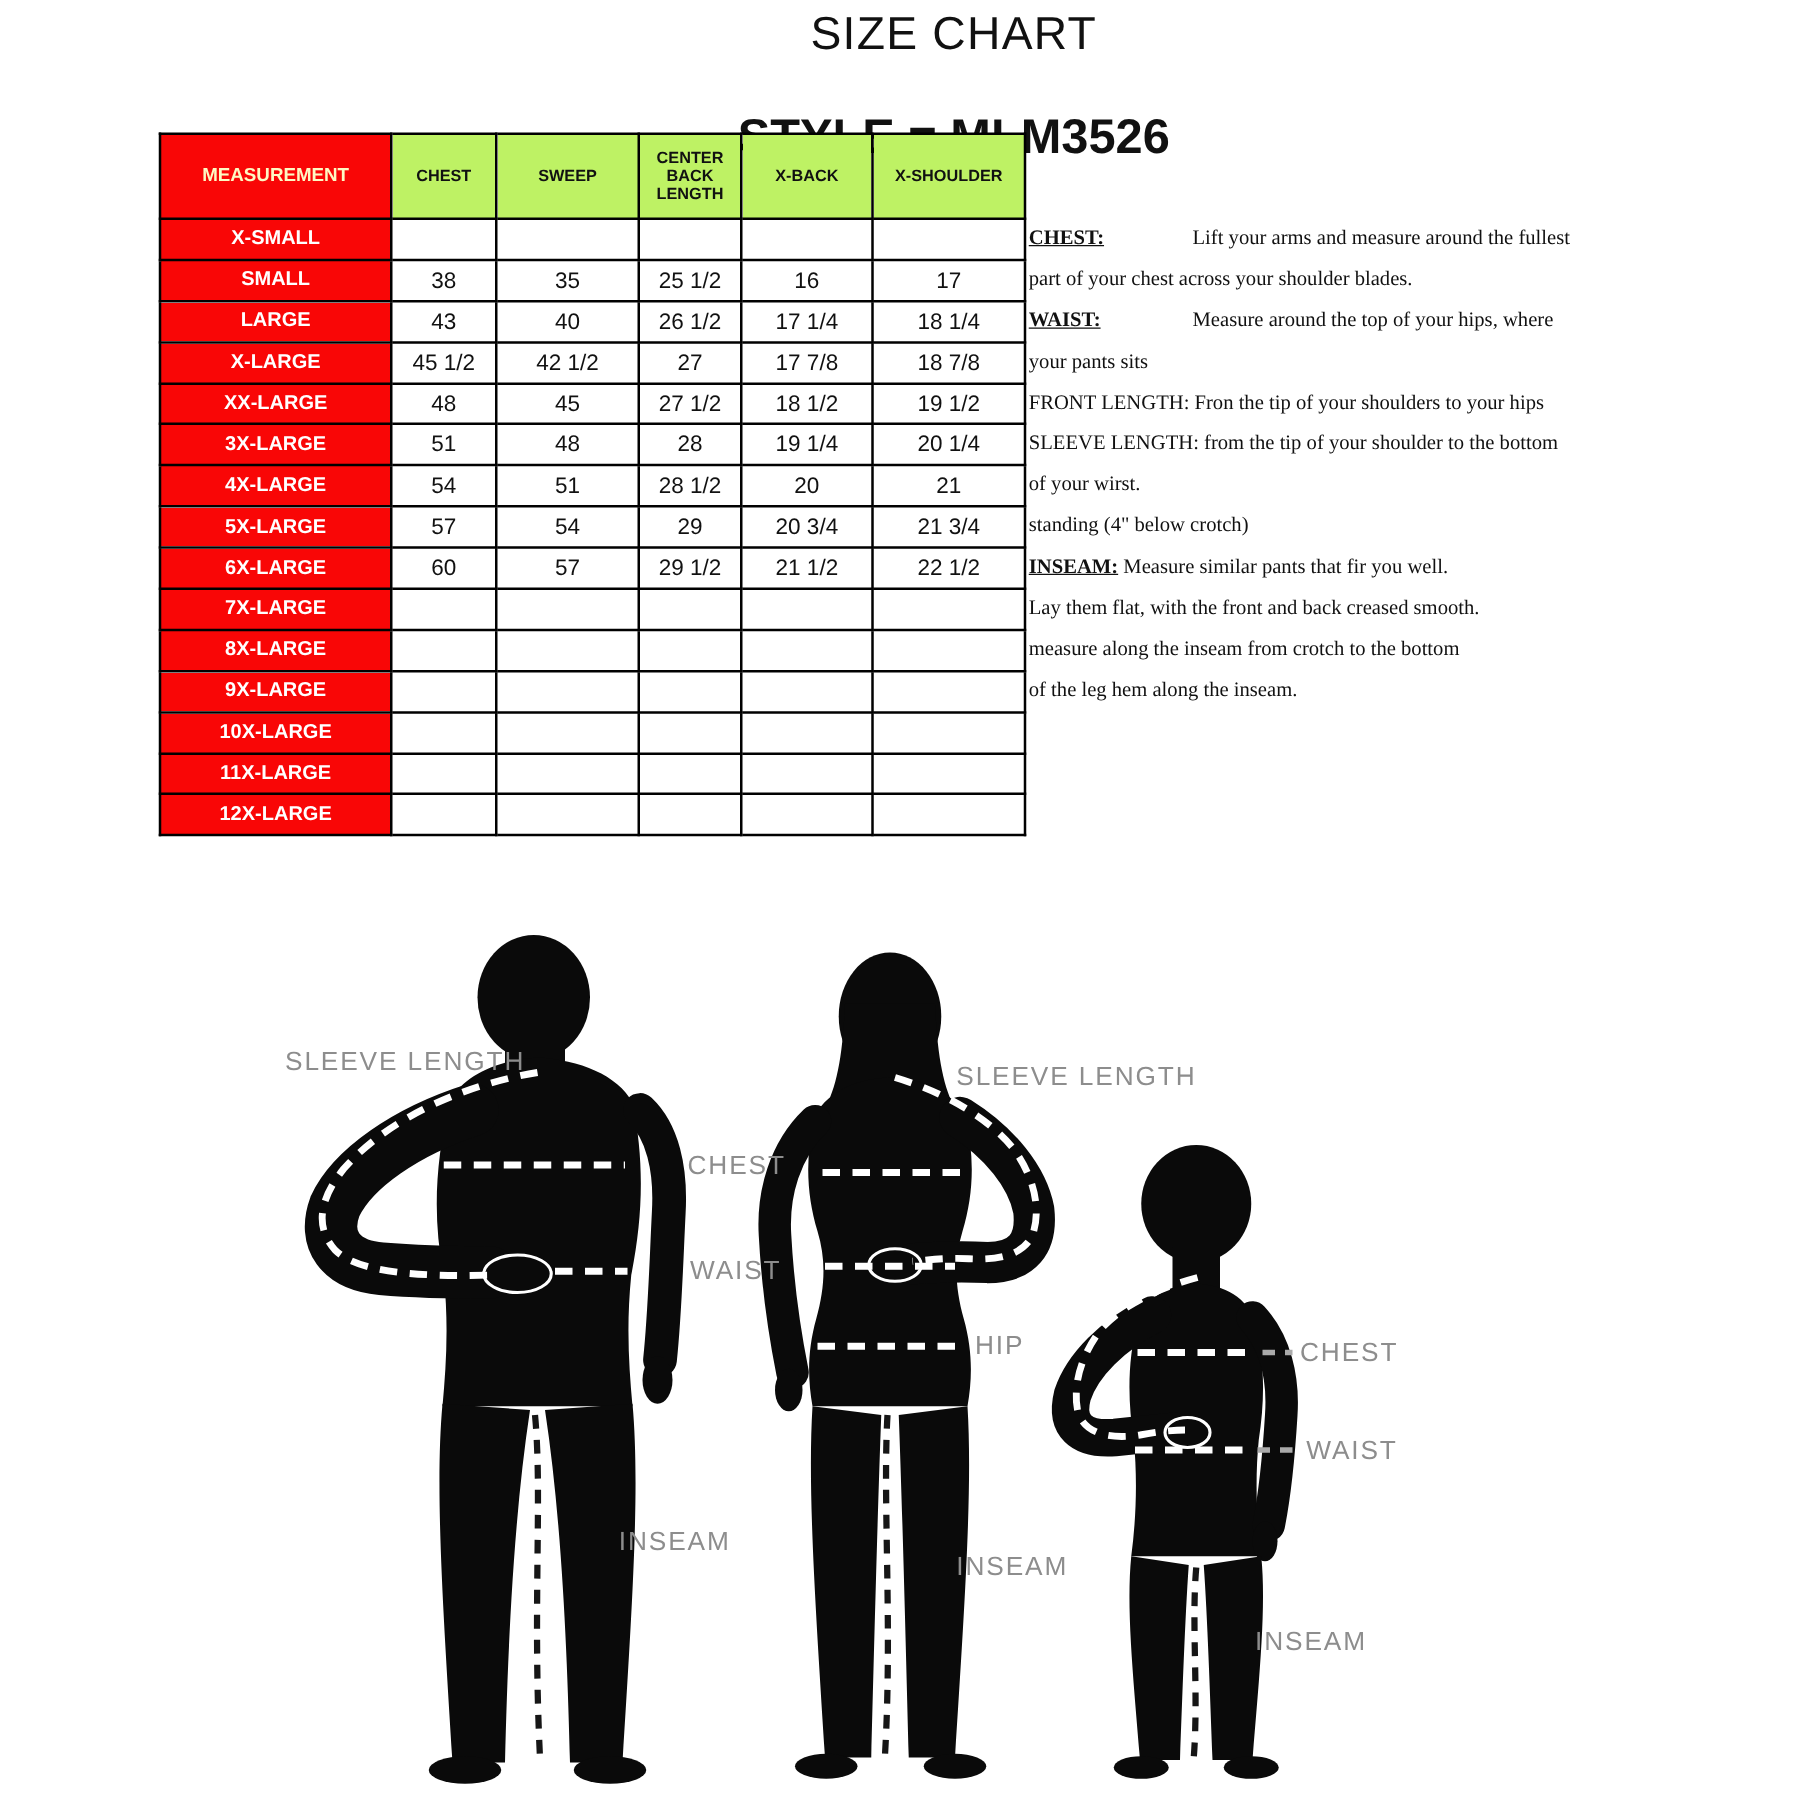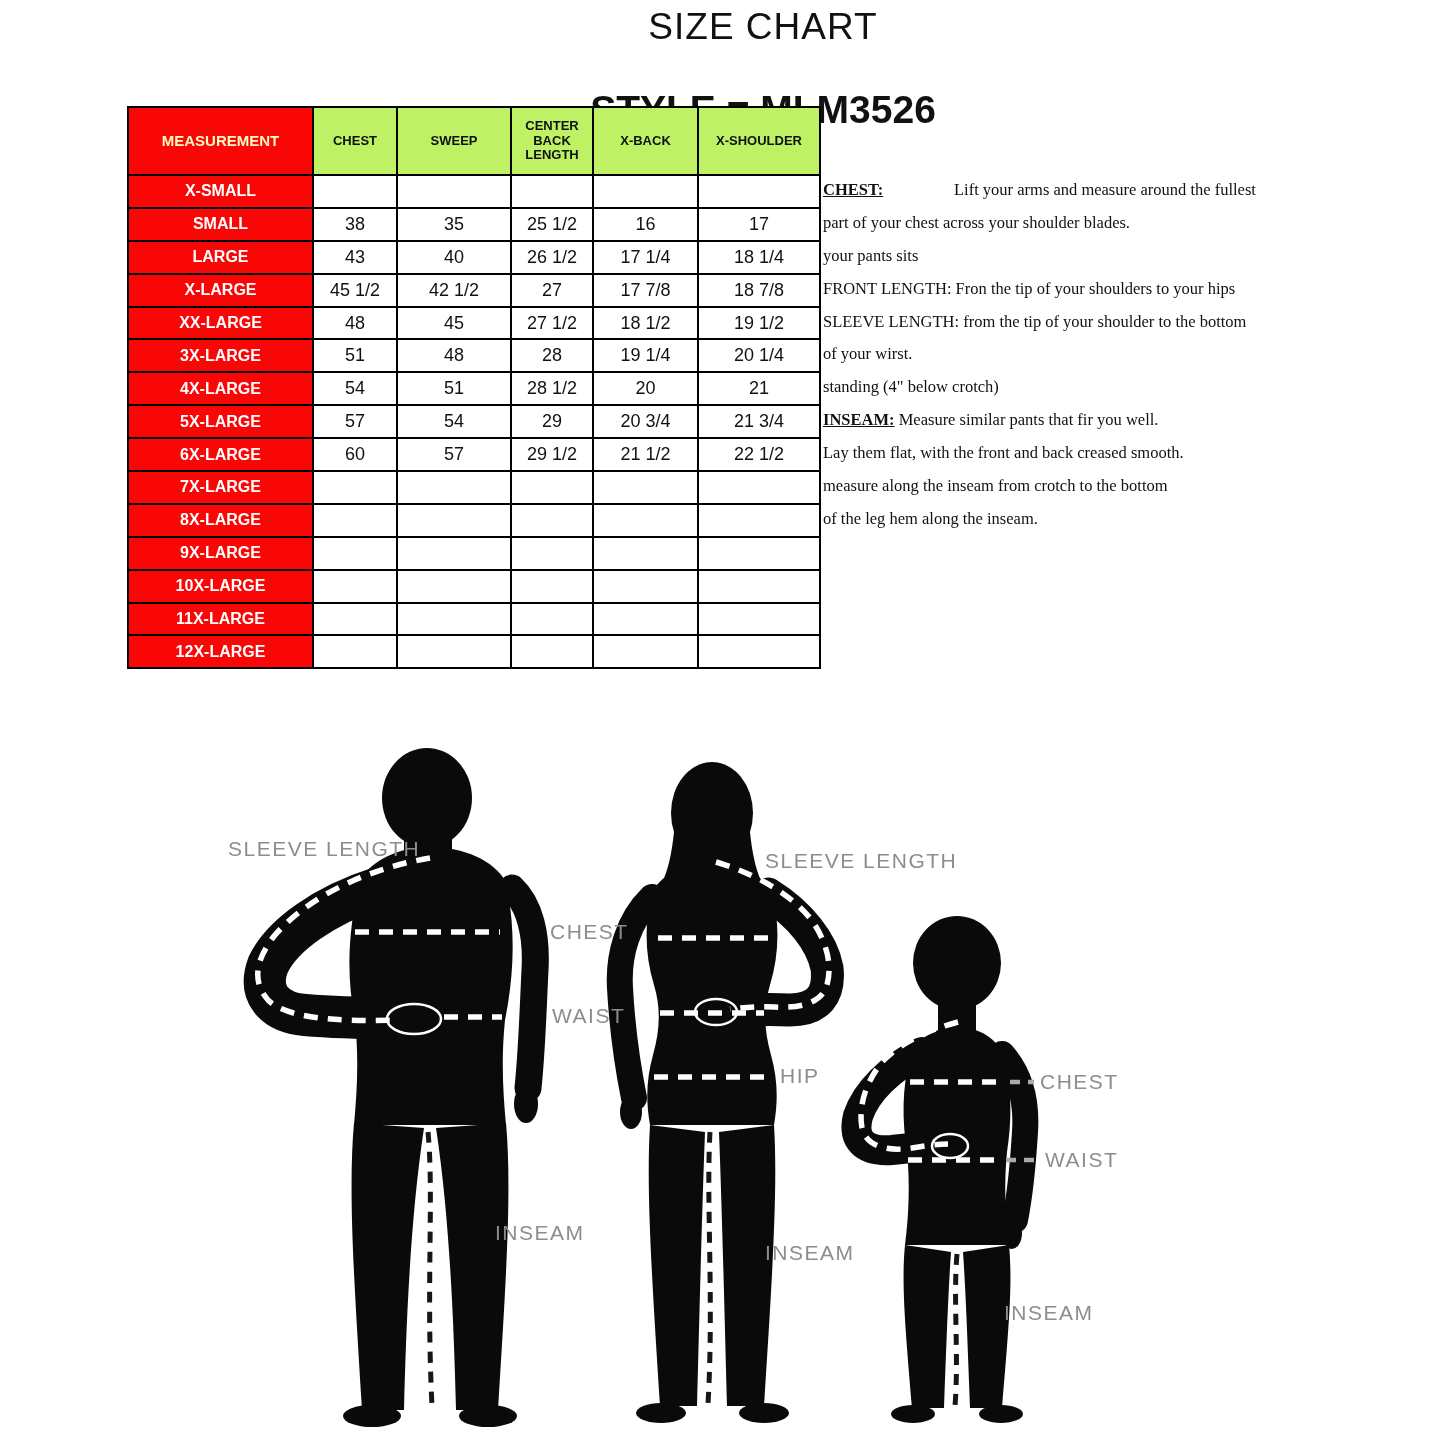--- a/index.html
+++ b/index.html
@@ -188,20 +188,21 @@
         <td class="val"></td>
         <td class="val"></td>
         <td class="val"></td>
       </tr>
     </tbody>
 </table>
 
 <div class="instructions">
     <div class="instr-line"><span class="head u tab">CHEST:</span><span>Lift your arms and measure around the fullest</span></div>
     <div class="instr-line"><span>part of your chest across your shoulder blades.</span></div>
+    <div class="instr-line"><span class="head u tab">WAIST:</span><span>Measure around the top of  your hips, where</span></div>
     <div class="instr-line"><span>your pants sits</span></div>
     <div class="instr-line"><span>FRONT LENGTH: Fron the tip of your shoulders to your hips</span></div>
     <div class="instr-line"><span>SLEEVE LENGTH: from the tip of your shoulder to the bottom</span></div>
     <div class="instr-line"><span>of your wirst.</span></div>
     <div class="instr-line"><span>standing (4" below crotch)</span></div>
     <div class="instr-line"><span class="head u">INSEAM:</span><span> Measure similar pants that fir you well.</span></div>
     <div class="instr-line"><span>Lay them flat, with the front and back creased smooth.</span></div>
     <div class="instr-line"><span>measure along the inseam from crotch to the bottom</span></div>
     <div class="instr-line"><span>of the leg hem along the inseam.</span></div>
   </div>

